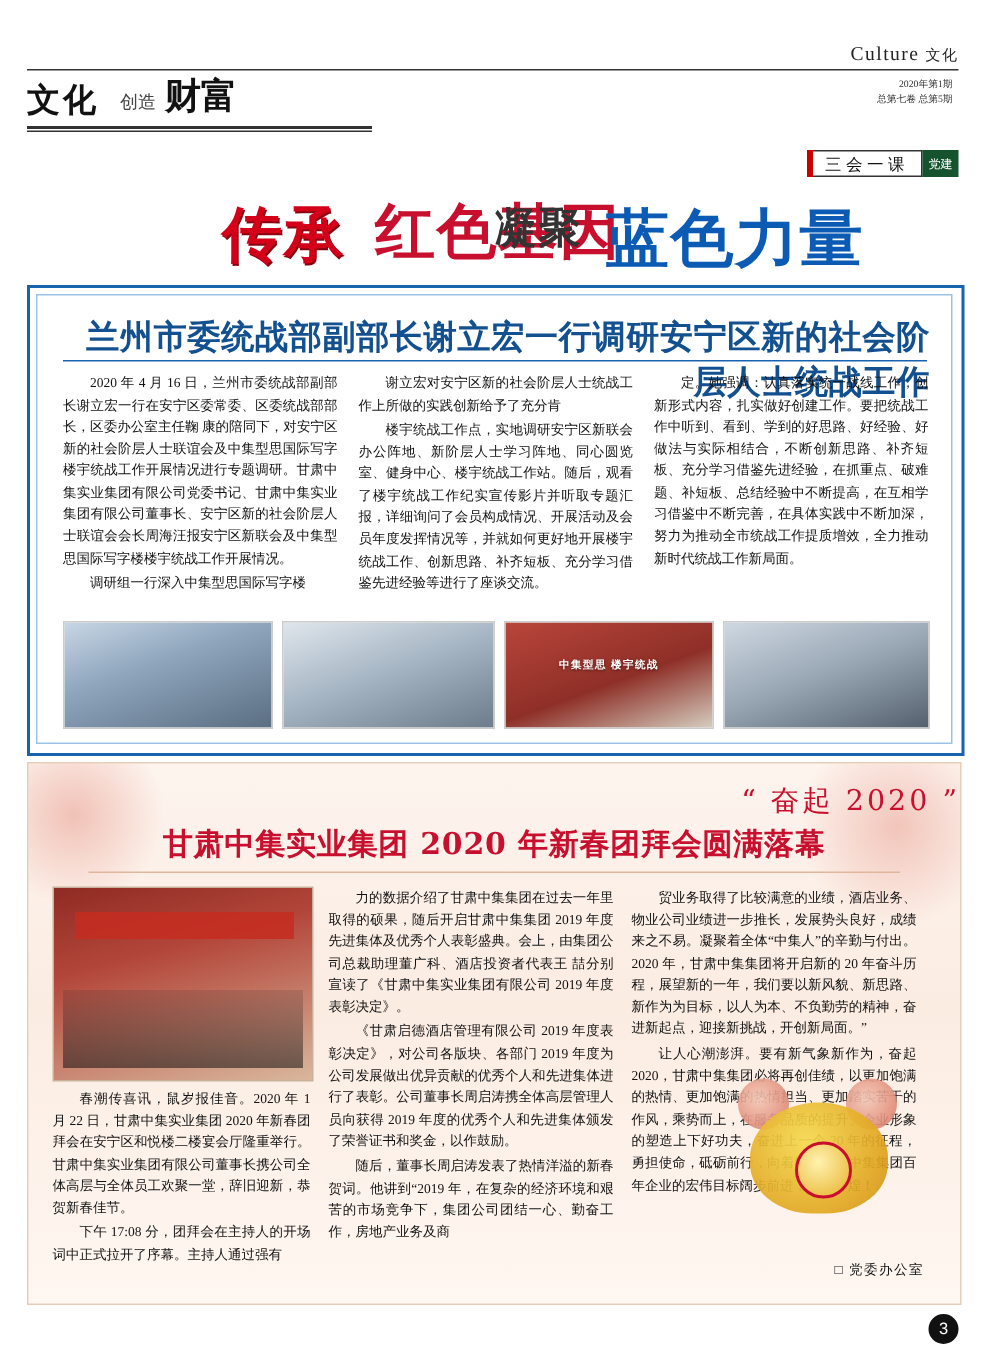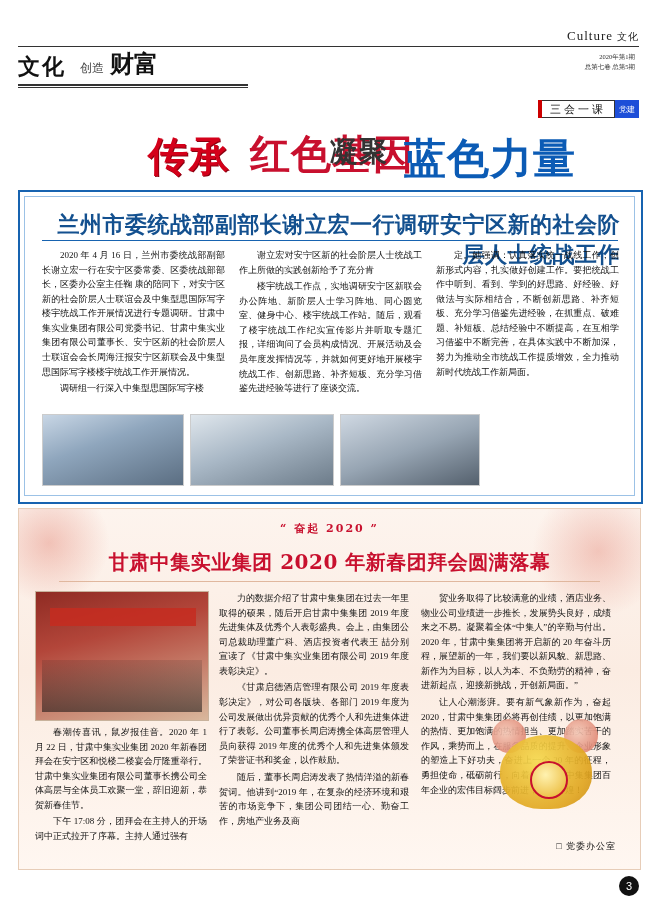--- a/index.html
+++ b/index.html
@@ -47,21 +47,21 @@
   
   .sect-tag{
     position:absolute;right:18px;top:100px;height:18px;display:flex;align-items:stretch;
   }
   .sect-tag .bar{width:4px;background:#c00;}
   .sect-tag .txt{
     background:#fff;border:1px solid #333;border-left:none;
     padding:0 8px;font-size:11px;letter-spacing:3px;display:flex;align-items:center;color:#111;
   }
   .sect-tag .blk{
-    background:#1d4ed8;color:#fff;font-size:8px;padding:0 4px;display:flex;align-items:center;
+    background:#14532d;color:#fff;font-size:8px;padding:0 4px;display:flex;align-items:center;
   }
 
   
   .banner{position:absolute;left:0;top:125px;width:657px;height:62px;}
   .banner .t1{
     position:absolute;left:148px;top:4px;font-size:40px;font-weight:bold;color:#d4001a;
     font-family:"DejaVu Serif", serif;letter-spacing:1px;
     text-shadow:1px 1px 0 #8a0010;
   }
   .banner .t2{
@@ -124,22 +124,22 @@
   }
   .box2 .orn-l{
     position:absolute;left:-18px;top:-10px;width:120px;height:110px;
     background:radial-gradient(circle at 40% 40%, rgba(214,80,60,.30), rgba(214,80,60,0) 62%);
   }
   .box2 .orn-r{
     position:absolute;right:-10px;top:-6px;width:130px;height:120px;
     background:radial-gradient(circle at 60% 40%, rgba(214,80,60,.28), rgba(214,80,60,0) 62%);
   }
   .a2-sub{
-    position:absolute;left:0;top:12px;width:621px;text-align:center;
-    font-size:11px;font-weight:bold;color:#c8102e;letter-spacing:2px;
+    position:absolute;left:0;top:12px;width:621px;text-align:right;
+    font-size:19px;font-weight:normal;color:#c8102e;letter-spacing:2px;
     font-family:"DejaVu Serif", serif;
   }
   .a2-title{
     position:absolute;left:0;top:40px;width:621px;text-align:center;
     font-size:20px;font-weight:bold;color:#c8102e;letter-spacing:0.5px;
     font-family:"DejaVu Serif", serif;
   }
   .a2-rule{position:absolute;left:40px;top:72px;width:541px;height:1px;background:#e0b79e;}
 
   .a2-photo{
@@ -244,20 +244,24 @@
         <p>楼宇统战工作点，实地调研安宁区新联会办公阵地、新阶层人士学习阵地、同心圆览室、健身中心、楼宇统战工作站。随后，观看了楼宇统战工作纪实宣传影片并听取专题汇报，详细询问了会员构成情况、开展活动及会员年度发挥情况等，并就如何更好地开展楼宇统战工作、创新思路、补齐短板、充分学习借鉴先进经验等进行了座谈交流。</p>
       </div>
       <div class="a1-col">
         <p>定。她强调：认真落实统一战线工作，创新形式内容，扎实做好创建工作。要把统战工作中听到、看到、学到的好思路、好经验、好做法与实际相结合，不断创新思路、补齐短板、充分学习借鉴先进经验，在抓重点、破难题、补短板、总结经验中不断提高，在互相学习借鉴中不断完善，在具体实践中不断加深，努力为推动全市统战工作提质增效，全力推动新时代统战工作新局面。</p>
       </div>
     </div>
 
     <div class="photos">
       <div class="photo p1"></div>
       <div class="photo p2"></div>
+      <div class="photo p3">
+        <div class="cap">中集型思
+楼宇统战</div>
+      </div>
       <div class="photo p4"></div>
     </div>
   </div>
 
   <div class="box2">
     <div class="orn-l"></div>
     <div class="orn-r"></div>
 
     <div class="a2-sub">“ 奋起 2020 ”</div>
     <div class="a2-title">甘肃中集实业集团 2020 年新春团拜会圆满落幕</div>

